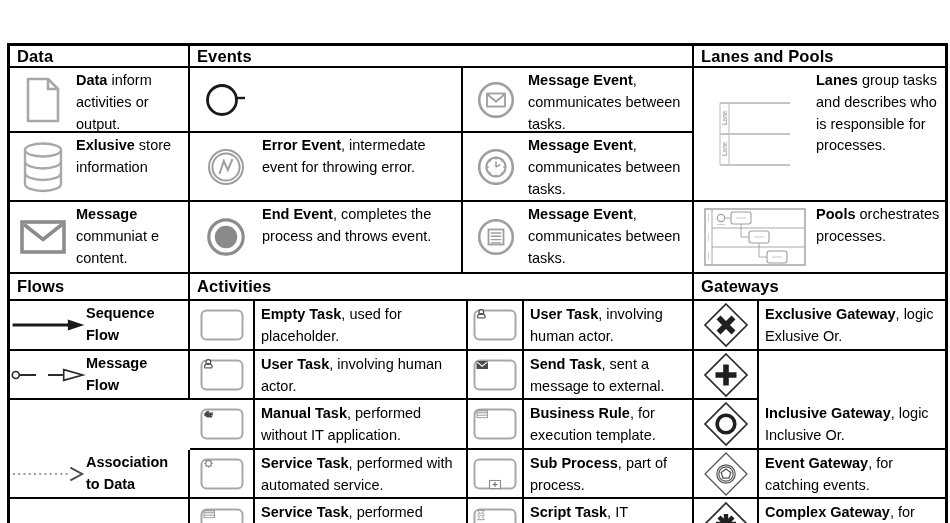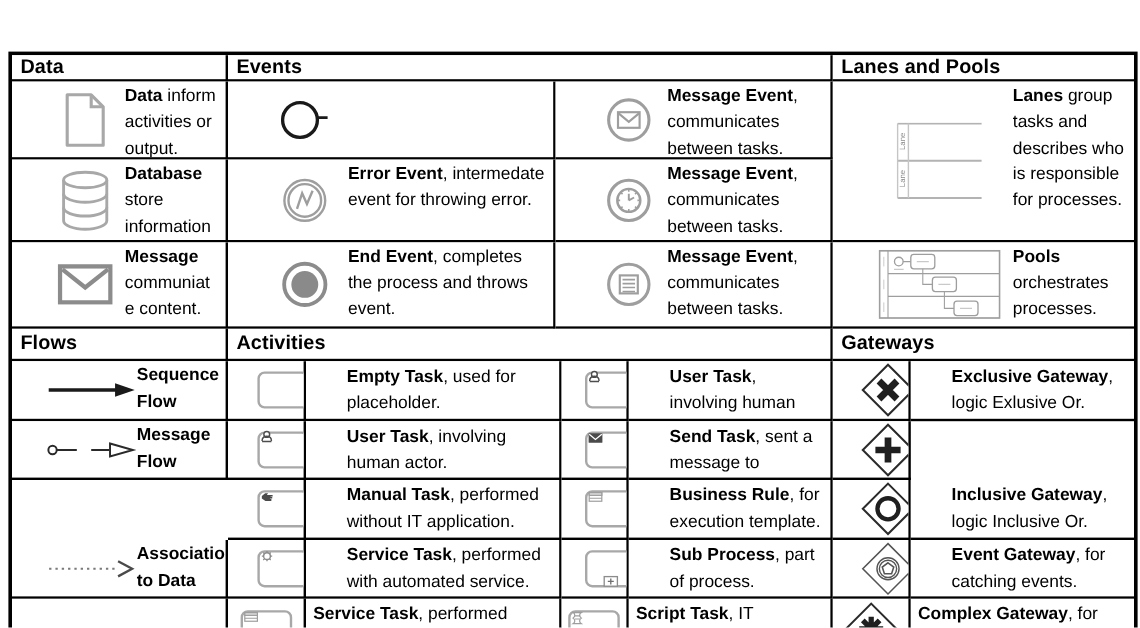--- a/index.html
+++ b/index.html
@@ -2,21 +2,21 @@
 <html><head>
 <meta charset="utf-8">
 <style>
   html,body{margin:0;padding:0;background:#fff;}
   body{width:950px;height:523px;position:relative;font-family:"Liberation Sans",sans-serif;color:#000;}
   .legend{position:absolute;left:7px;top:11px;width:935px;height:503px;border:3px solid #000;background:#fff;margin-top:32px;}
   .grid-top{display:grid;grid-template-columns:180px 273px 231px 251px;grid-template-rows:22px 65px 69px 72px;}
   .grid-bottom{display:grid;grid-template-columns:180px 65px 213px 56px 170px 65px 186px;grid-template-rows:27px 50px 49px 50px 49px 50px;}
   .cell{box-sizing:border-box;overflow:hidden;background:#fff;}
   .br{border-right:2px solid #000;}
-  .bb{border-bottom:2px solid #000;padding-left:28px;}
+  .bb{border-bottom:2px solid #000;}
   .hdr{font-weight:bold;font-size:16.5px;display:flex;align-items:center;padding-left:7px;letter-spacing:.1px;}
   .entry{display:flex;align-items:stretch;}
   .icon-box{flex:0 0 auto;display:flex;align-items:center;justify-content:center;}
   .c-data  .icon-box{width:66px;}
   .c-evA   .icon-box{width:72px;}
   .c-evB   .icon-box{width:65px;}
   .c-lanes .icon-box{width:122px;}
   .c-flows .icon-box{width:76px;}
   .entry-text{display:block;flex:1 1 auto;padding:2px 4px 0 0;font-size:14.5px;line-height:21.8px;}
   .entry-text b{font-weight:bold;}
@@ -45,21 +45,21 @@
         <span class="entry-text"><b>Data</b> inform activities or output.</span>
       </div>
     <div class="cell entry c-data br bb" style="grid-area:3/1">
         <span class="icon-box">
           <svg width="42" height="52" viewBox="0 0 42 52">
             <path d="M3 9v34c0 3.9 8.1 7 18 7s18-3.1 18-7V9" fill="#fff" stroke="#a8a8a8" stroke-width="2.4"></path>
             <ellipse cx="21" cy="9" rx="18" ry="6.5" fill="#fff" stroke="#a8a8a8" stroke-width="2.4"></ellipse>
             <path d="M3 20.5c0 3.9 8.1 7 18 7s18-3.1 18-7M3 32c0 3.9 8.1 7 18 7s18-3.1 18-7" fill="none" stroke="#a8a8a8" stroke-width="2.4"></path>
           </svg>
         </span>
-        <span class="entry-text"><b>Database</b> store information</span>
+        <span class="entry-text"><b>Exlusive</b> store information</span>
       </div>
     <div class="cell entry c-data br bb" style="grid-area:4/1">
         <span class="icon-box">
           <svg width="46" height="34" viewBox="0 0 46 34">
             <rect x="2" y="2" width="42" height="30" fill="#fff" stroke="#8c8c8c" stroke-width="3.6"></rect>
             <path d="M4 4.5l19 15 19-15" fill="none" stroke="#8c8c8c" stroke-width="3.6"></path>
           </svg>
         </span>
         <span class="entry-text"><b>Message</b> communiat e  content.</span>
       </div>

